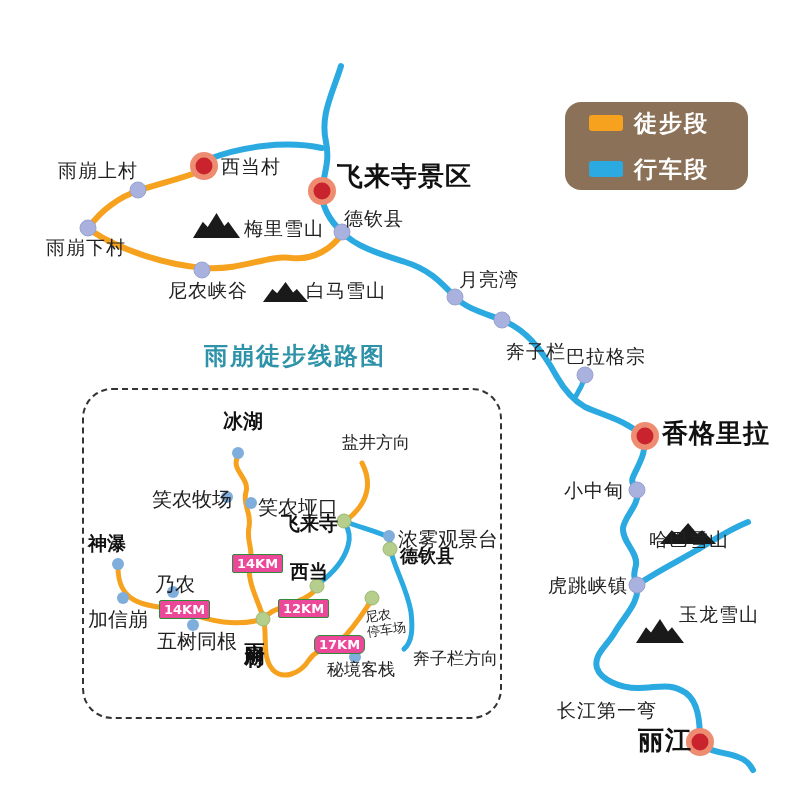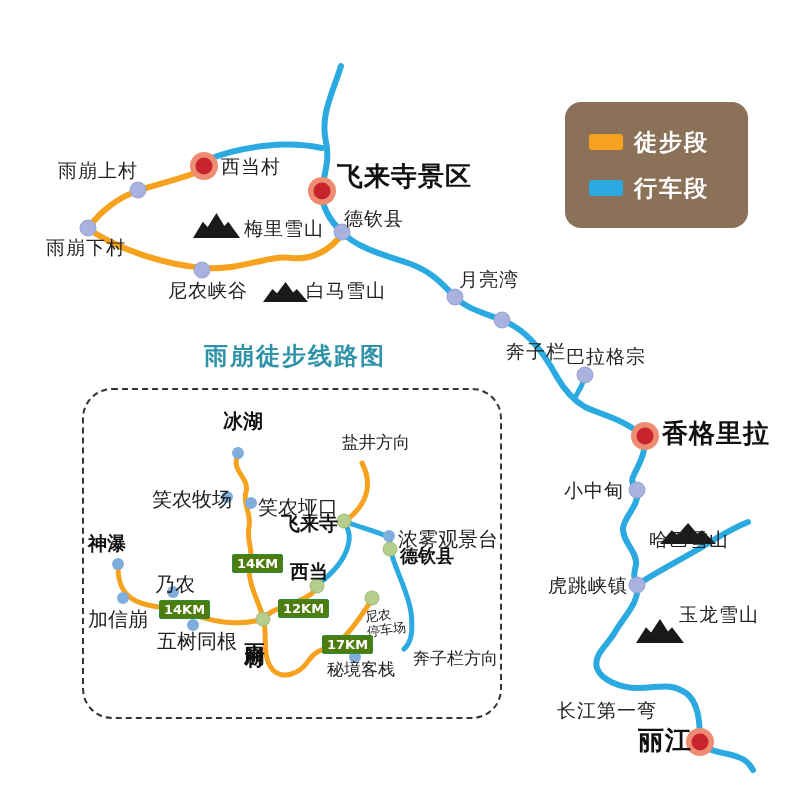--- a/index.html
+++ b/index.html
@@ -14,31 +14,31 @@
   .lbl.small{font-size:20px;letter-spacing:0px;}
   .lbl.inset-bold{font-weight:bold;font-size:19px;color:#111;}
   .lbl.vertical{writing-mode:vertical-rl;text-orientation:upright;font-weight:bold;font-size:20px;letter-spacing:2px;color:#111;}
   .lbl.tilt{transform:rotate(-8deg);font-size:13px;line-height:1.15;}
   .inset-title{position:absolute;left:204px;top:340px;font-size:24px;font-weight:bold;color:#2E93A9;letter-spacing:2px;}
   .inset-box{
     position:absolute;left:82px;top:388px;width:416px;height:327px;
     border:2px dashed #333;border-radius:30px;background:transparent;
   }
   .legend{
-    position:absolute;left:565px;top:102px;width:183px;height:126px;
+    position:absolute;left:565px;top:102px;width:183px;height:88px;
     background:#8B7158;border-radius:16px;display:flex;flex-direction:column;
     justify-content:center;gap:15px;padding-left:24px;box-sizing:border-box;
   }
   .legend-row{display:flex;align-items:center;gap:11px;}
   .swatch{width:34px;height:16px;border-radius:3px;}
   .swatch.hike{background:#F6A21E;}
   .swatch.drive{background:#2BA9E1;}
   .legend-row .txt{color:#fff;font-weight:bold;font-size:23px;letter-spacing:2px;}
   .badge{
-    position:absolute;background:#4d7c0f;color:#fff;font-weight:bold;font-size:13px;
+    position:absolute;background:#ec4899;color:#fff;font-weight:bold;font-size:13px;
     padding:1px 4px;border-radius:2px;border:1px solid #2e8c3b;letter-spacing:0px;
   }
 </style>
 </head>
 <body>
 
 <div class="canvas">
 
   <svg class="routes" viewBox="0 0 800 800">
 
@@ -175,15 +175,15 @@
   <div class="lbl tilt" style="left:366px;top:608px;">
     <div>尼农</div>
     <div>停车场</div>
   </div>
   <div class="lbl small" style="left:327px;top:661px;font-size:17px;">秘境客栈</div>
   <div class="lbl small" style="left:405px;top:650px;font-size:17px;margin-left:8px;">奔子栏方向</div>
 
   <div class="badge" style="left:232px;top:554px;">14KM</div>
   <div class="badge" style="left:159px;top:600px;">14KM</div>
   <div class="badge" style="left:278px;top:599px;">12KM</div>
-  <div class="badge" style="left:322px;top:635px;">17KM</div>
+  <div class="badge" style="left:314px;top:635px;border-radius:6px;">17KM</div>
 
 </div>
 
 </body></html>

